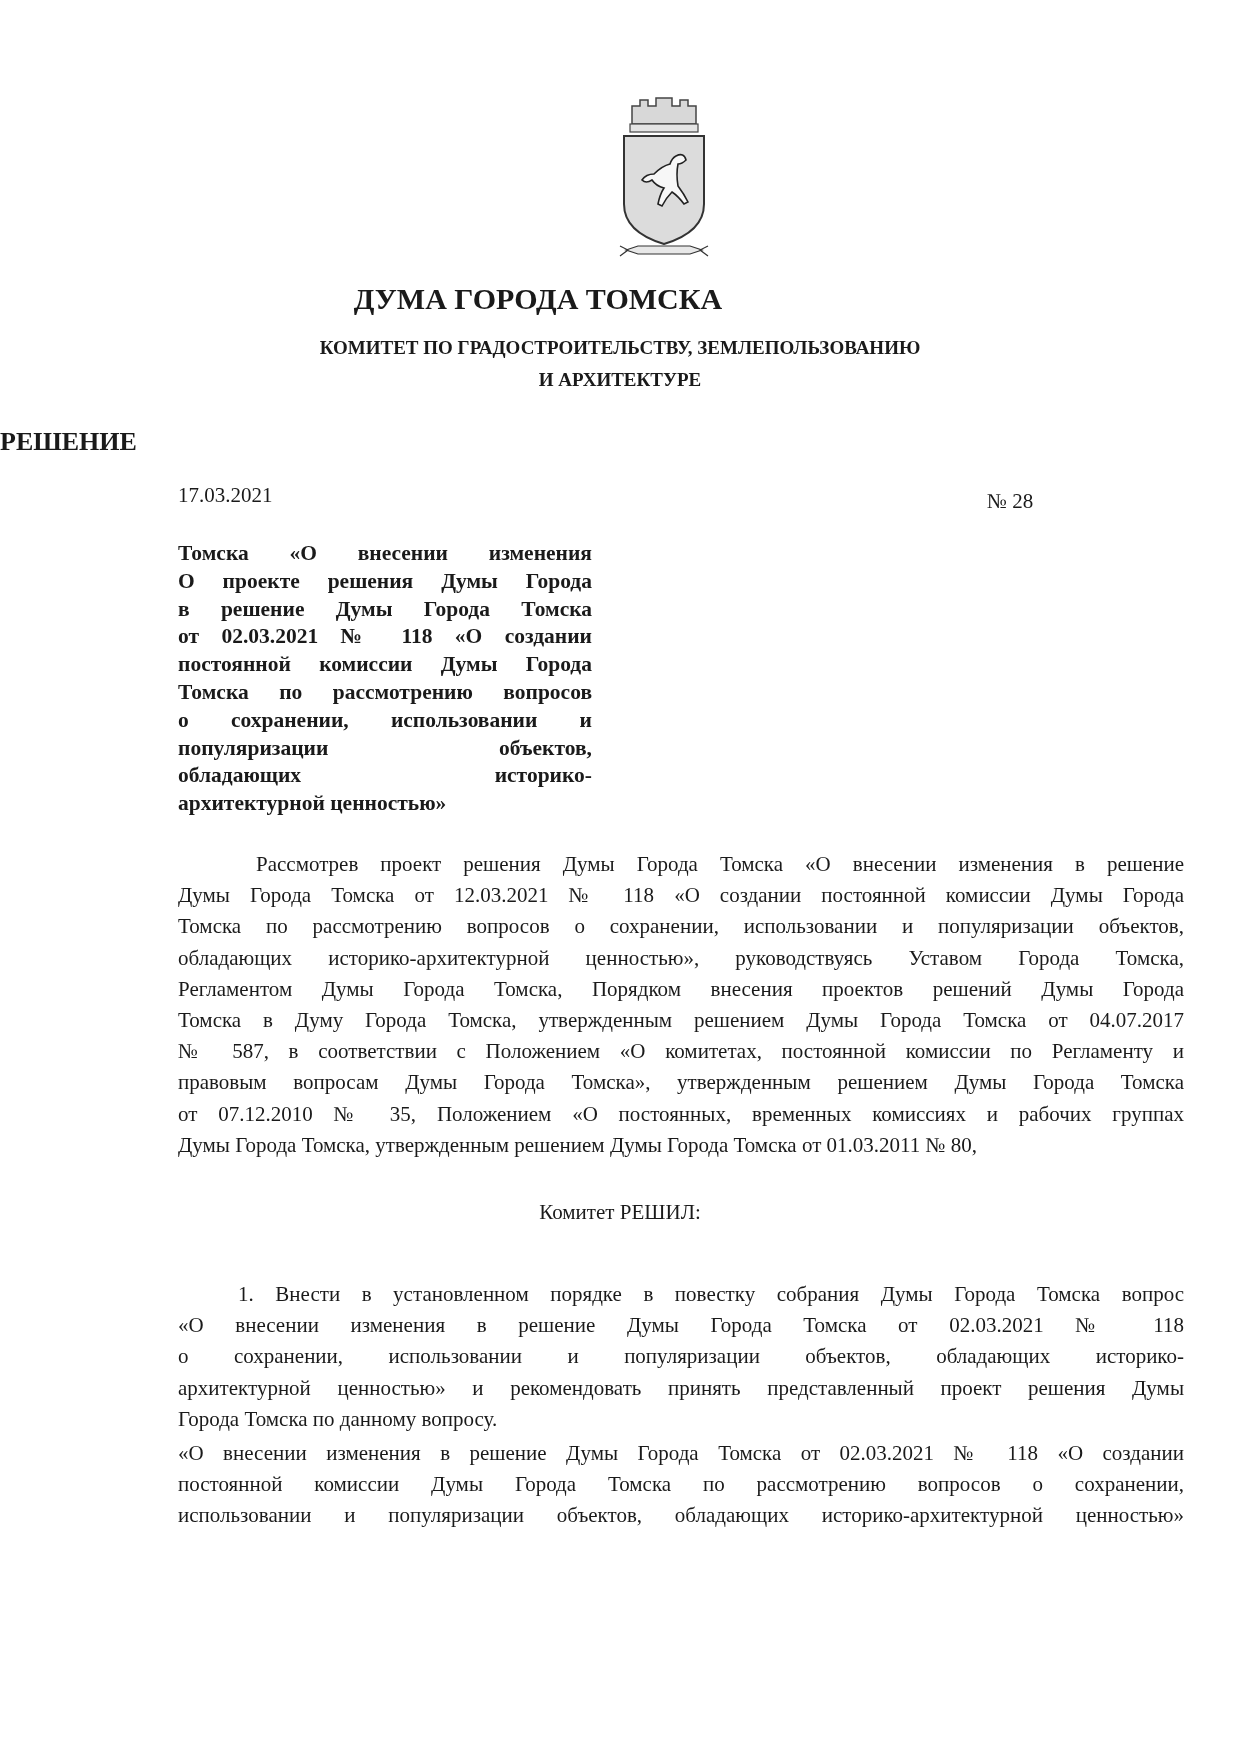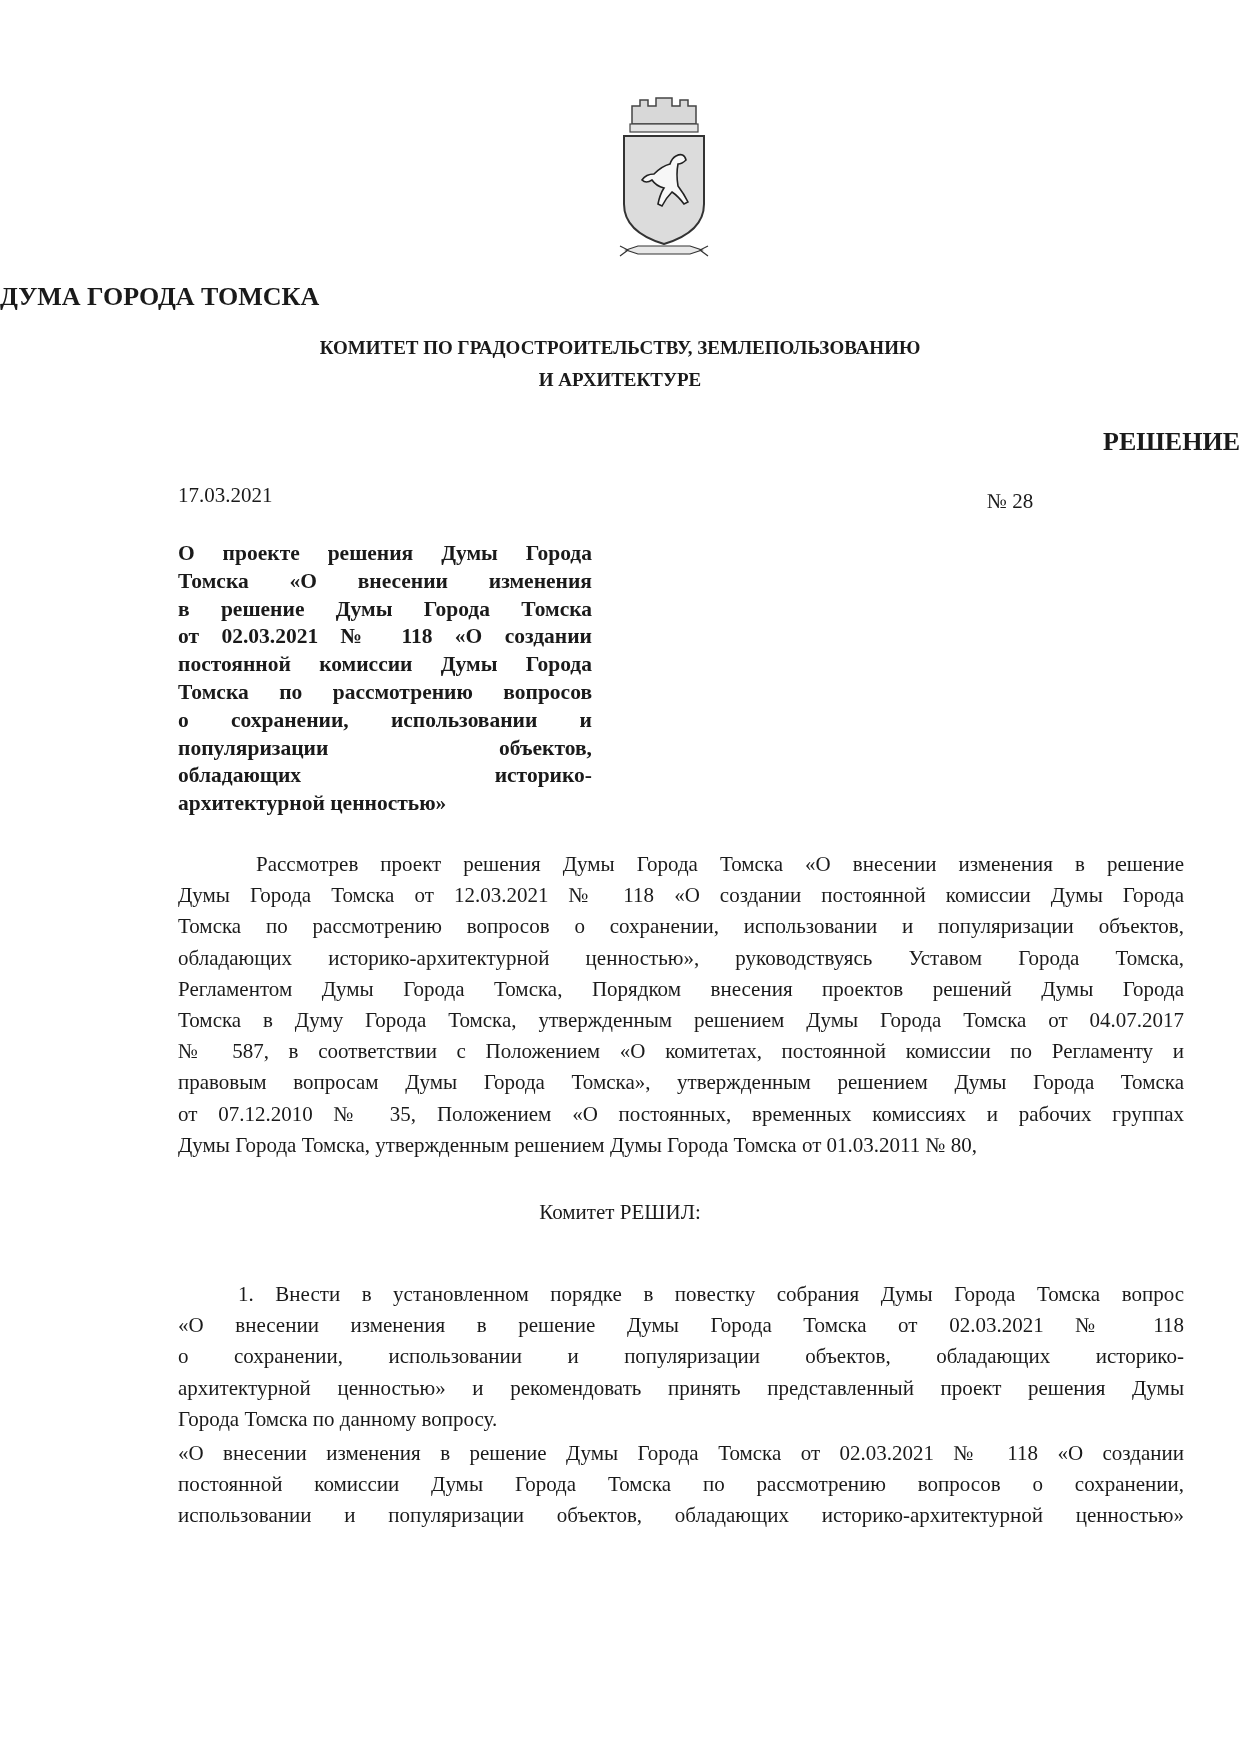--- a/index.html
+++ b/index.html
@@ -1,24 +1,24 @@
 <!DOCTYPE html>
 <html><head>
 <meta charset="utf-8">
 <style>
   html, body { margin:0; padding:0; background:#ffffff; }
   body { width:1240px; height:1753px; position:relative; overflow:hidden;
          font-family:"Liberation Serif", "DejaVu Serif", serif; color:#1a1a1a; }
   .page { position:absolute; left:0; top:0; width:1240px; height:1753px; }
   .emblem { position:absolute; left:618px; top:94px; width:92px; height:170px; }
-  .h1 { position:absolute; left:0; width:1076px; text-align:left; font-weight:bold;
-        font-size:26px; top:282px; letter-spacing:0; }
+  .h1 { position:absolute; left:0; width:1076px; text-align:center; font-weight:bold;
+        font-size:30px; top:282px; letter-spacing:0; }
   .h2 { position:absolute; left:0; width:1240px; text-align:center; font-weight:bold;
         font-size:19px; top:332px; line-height:32px; }
-  .h3 { position:absolute; left:0; width:1240px; text-align:right; font-weight:bold;
+  .h3 { position:absolute; left:0; width:1240px; text-align:left; font-weight:bold;
         font-size:26px; top:427px; }
   .date { position:absolute; left:178px; top:483px; font-size:21px; }
   .num  { position:absolute; left:987px; top:489px; font-size:21px; }
   .subject { position:absolute; left:178px; top:540px; width:414px; font-weight:bold;
              font-size:21.5px; line-height:27.8px; text-align:justify; text-align-last:left; }
   .subject .ln { display:block; text-align:justify; text-align-last:justify; }
   .subject .ln.last { text-align-last:left; }
   .body { position:absolute; left:178px; width:1006px; font-size:21px; line-height:31.2px; }
   .para1 { top:849px; }
   .ln { display:block; text-align:justify; text-align-last:justify; white-space:nowrap; }
@@ -54,22 +54,22 @@
   <div class="h2">
     <div>КОМИТЕТ ПО ГРАДОСТРОИТЕЛЬСТВУ, ЗЕМЛЕПОЛЬЗОВАНИЮ</div>
     <div>И АРХИТЕКТУРЕ</div>
   </div>
   <div class="h3">РЕШЕНИЕ</div>
 
   <div class="date">17.03.2021</div>
   <div class="num">№ 28</div>
 
   <div class="subject">
+    <span class="ln">Томска «О внесении изменения</span>
     <span class="ln">О проекте решения Думы Города</span>
-    <span class="ln">Томска «О внесении изменения</span>
     <span class="ln">в решение Думы Города Томска</span>
     <span class="ln">от 02.03.2021 № 118 «О создании</span>
     <span class="ln">постоянной комиссии Думы Города</span>
     <span class="ln">Томска по рассмотрению вопросов</span>
     <span class="ln">о сохранении, использовании и</span>
     <span class="ln">популяризации объектов,</span>
     <span class="ln">обладающих историко-</span>
     <span class="ln last">архитектурной ценностью»</span>
   </div>
 

